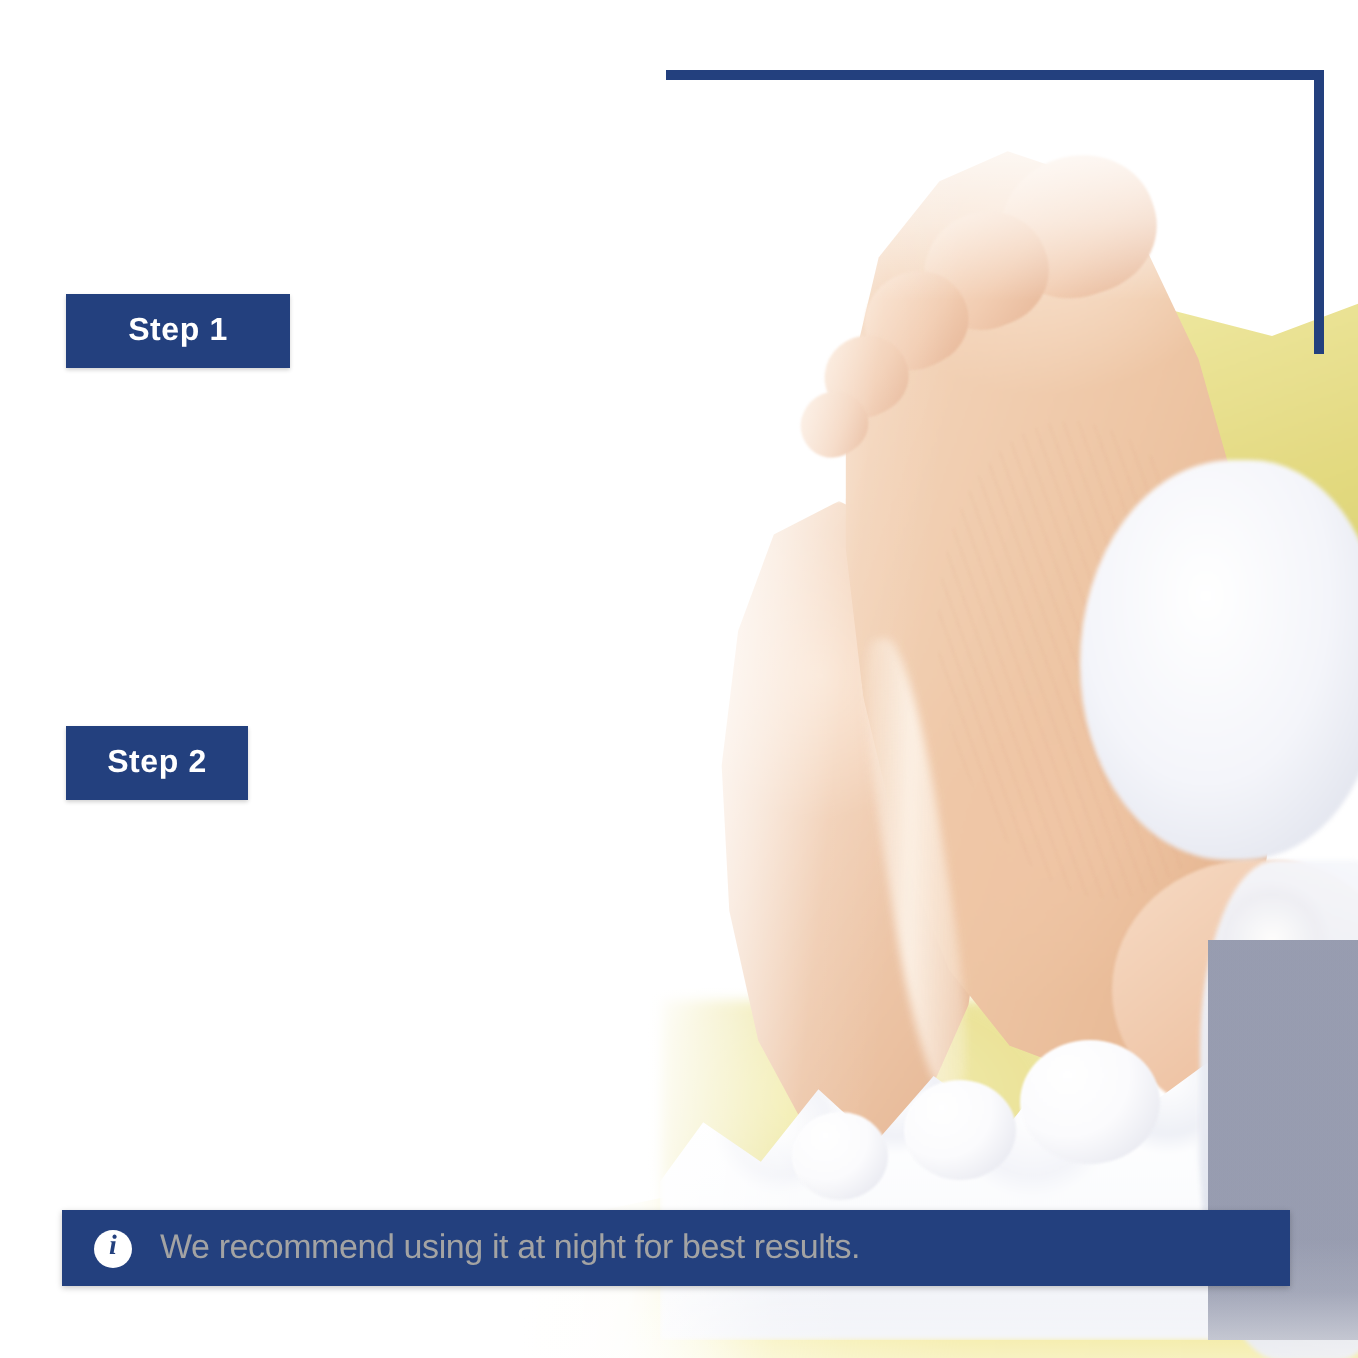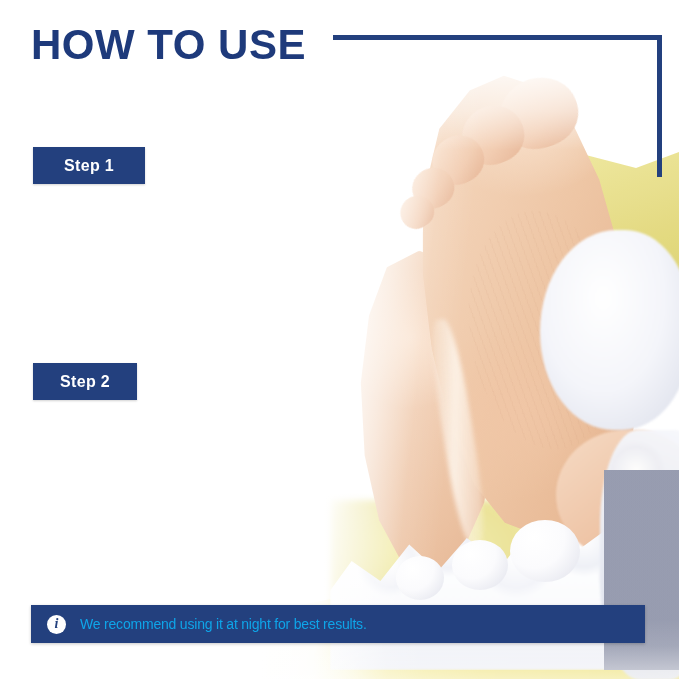--- a/index.html
+++ b/index.html
@@ -332,21 +332,21 @@
     color: #ffffff;
     font-size: 16px;
     font-weight: 700;
     letter-spacing: .3px;
     display: flex;
     align-items: center;
     justify-content: center;
     box-shadow: 0 1px 2px rgba(0,0,0,.18);
   }
   .step-1 { left: 33px; top: 147px; width: 112px; height: 37px; }
-  .step-2 { left: 33px; top: 363px; width: 104px; height: 37px; }
+  .step-2 { left: 33px; top: 363px; width: 91px; height: 37px; }
 
   .step-body {
     position: absolute;
     left: 31px;
     color: #141414;
     font-size: 20.5px;
     line-height: 1.43;
     font-weight: 400;
     letter-spacing: -0.1px;
     white-space: pre-line;
@@ -379,22 +379,22 @@
     font-style: italic;
     font-family: "Liberation Serif", serif;
     display: flex;
     align-items: center;
     justify-content: center;
     flex: 0 0 auto;
     line-height: 1;
   }
   .recommend-text {
     margin-left: 14px;
-    color: #0ea5e9;
-    font-size: 14px;
+    color: #a3a3a3;
+    font-size: 17px;
     font-weight: 500;
     letter-spacing: -0.2px;
     white-space: nowrap;
   }
 </style>
 </head>
 <body>
 
 <div id="poster">
 
@@ -427,21 +427,20 @@
     <div class="foam-bubbles"></div>
 
     <div class="fade-top"></div>
     <div class="fade-left"></div>
     <div class="fade-bottomleft"></div>
     <div class="fade-bottom"></div>
   </div>
 
   <div class="content">
 
-    <div class="page-title">HOW TO USE</div>
 
     <div class="frame-h"></div>
     <div class="frame-v"></div>
 
     <div class="step-badge step-1">Step 1</div>
 
 
     <div class="step-badge step-2">Step 2</div>
 
 

